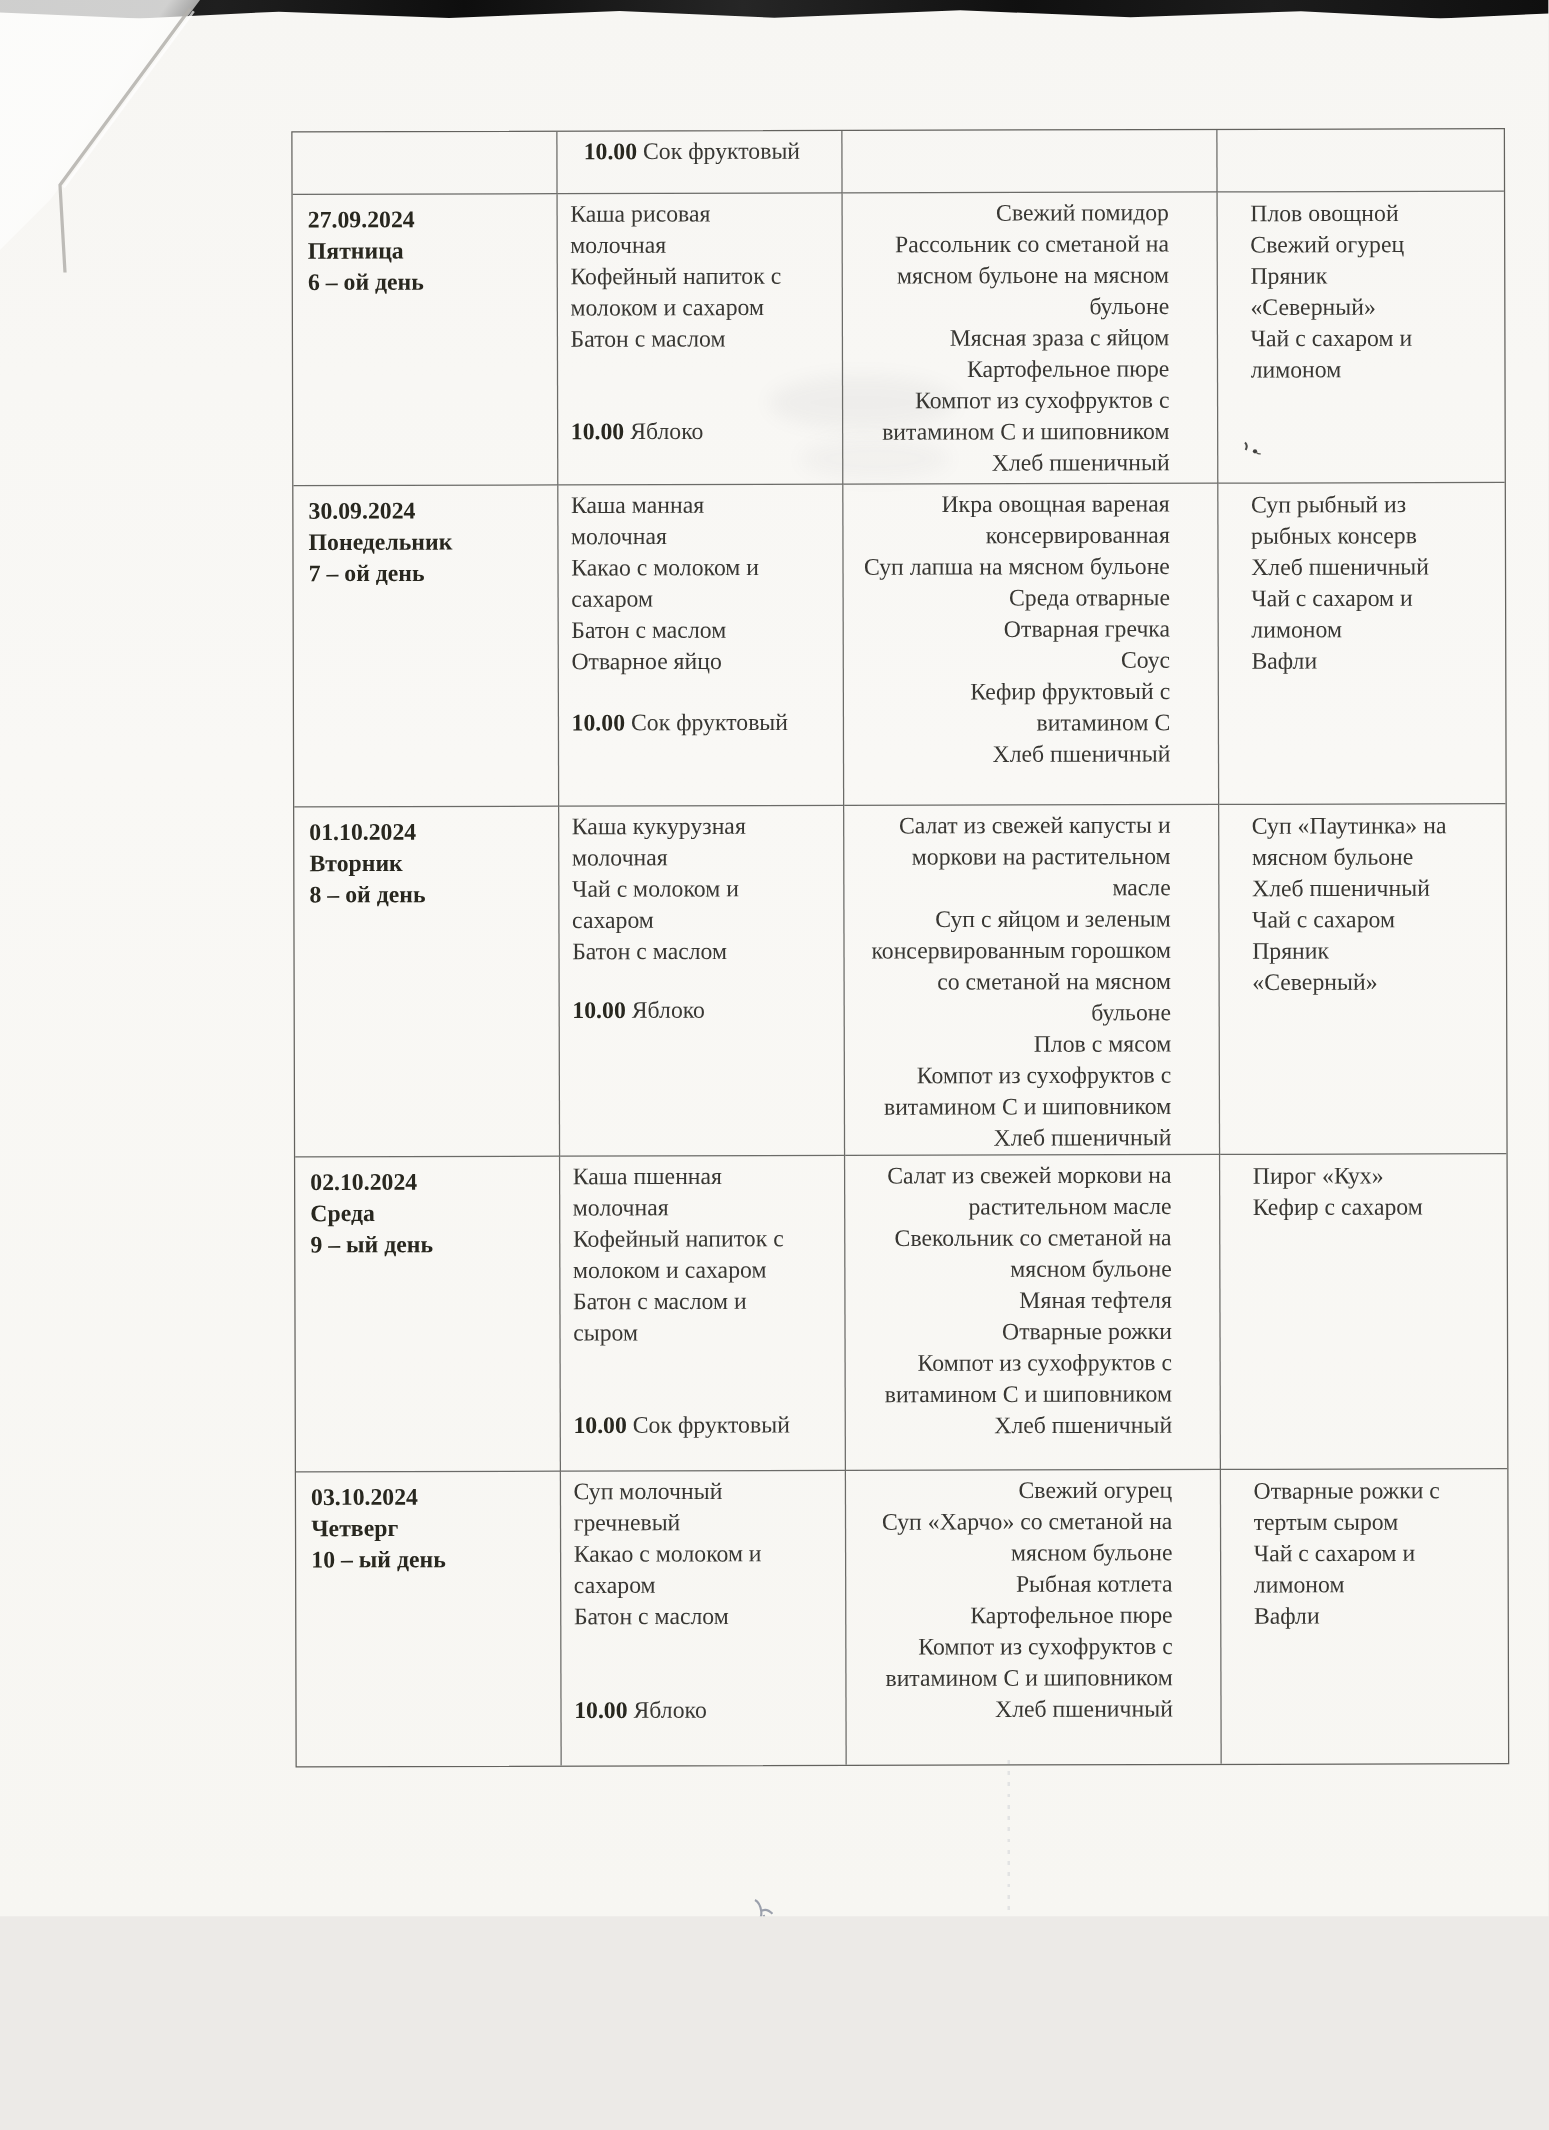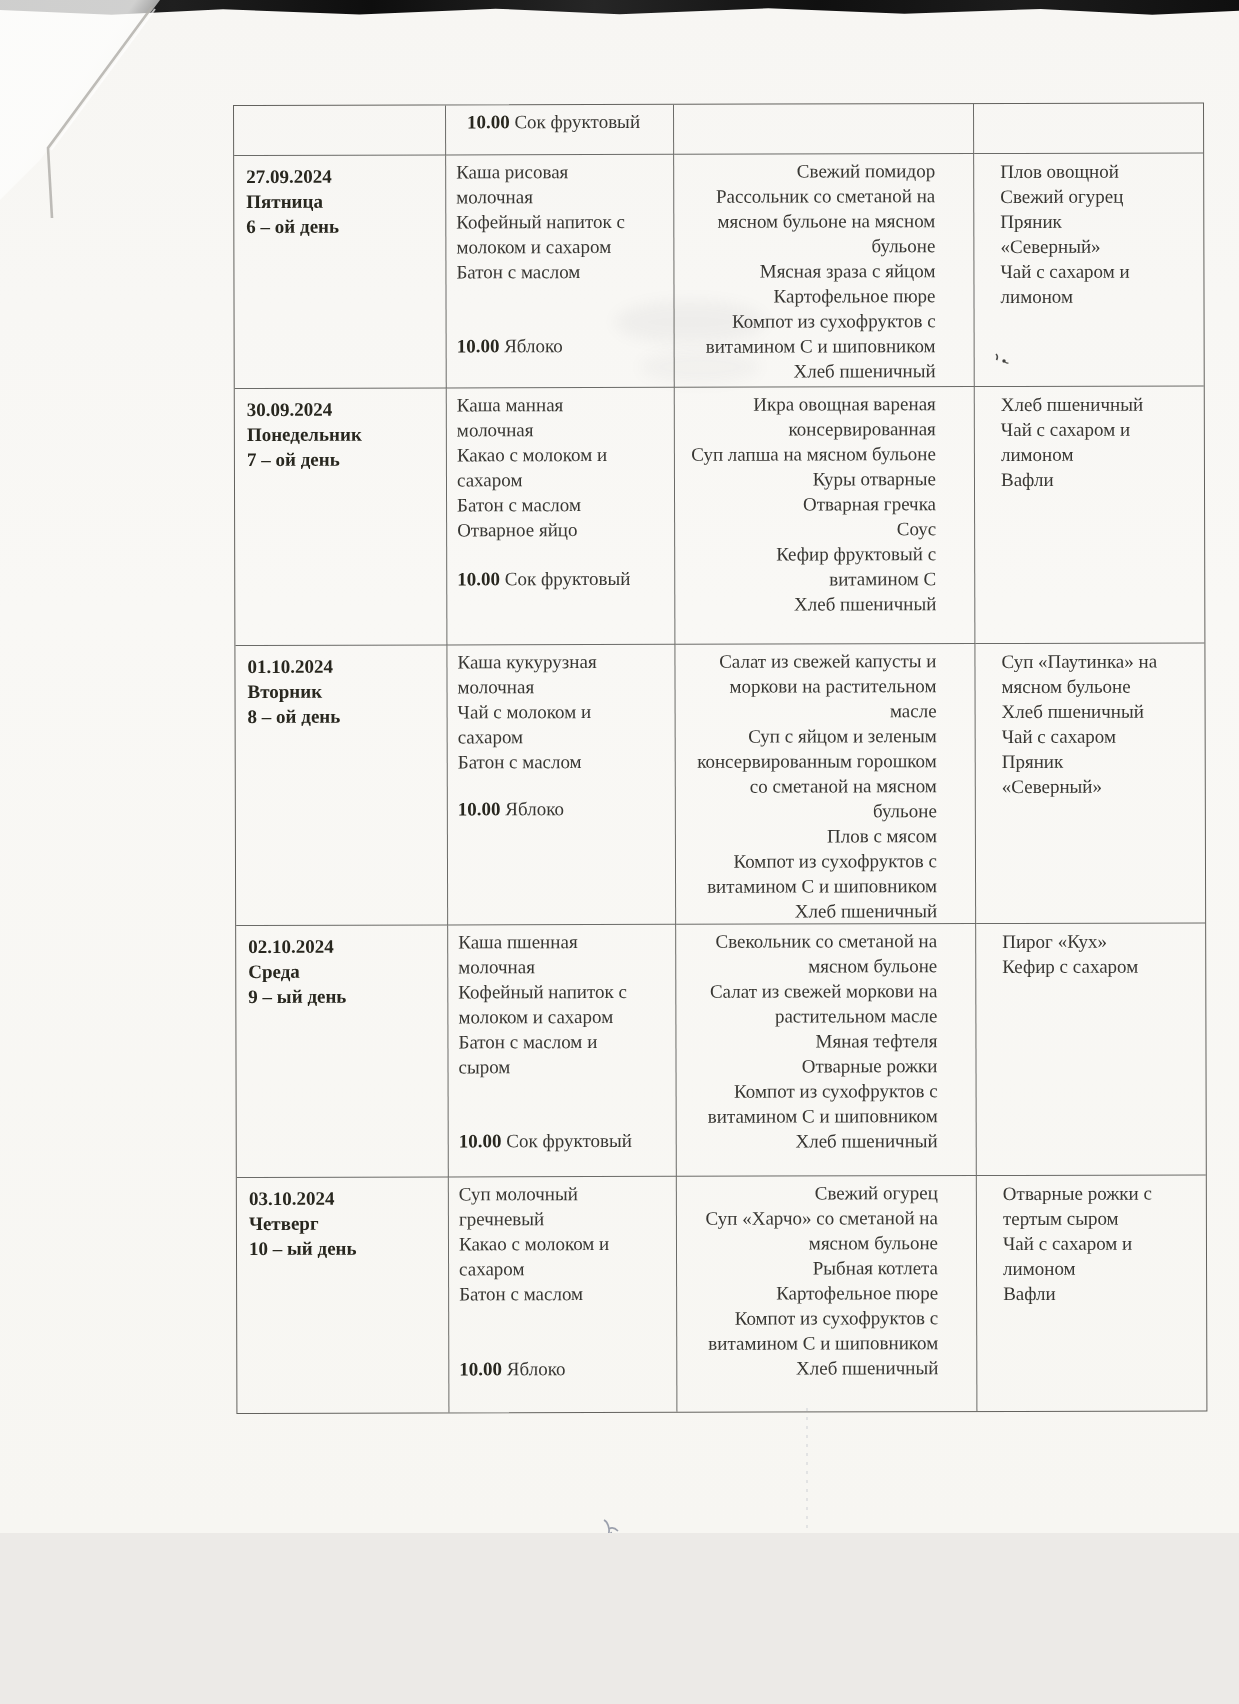--- a/index.html
+++ b/index.html
@@ -142,27 +142,28 @@
       <div class="item">Батон с маслом</div>
       <div class="item">Отварное яйцо</div>
       <div class="snack-line mb-r2">
         <b>10.00</b> 
         <span>Сок фруктовый</span>
       </div>
     </div>
     <div class="cell c-lunch">
       <div class="item">Икра овощная вареная консервированная</div>
       <div class="item">Суп лапша на мясном бульоне</div>
-      <div class="item">Куры отварные</div>
+      <div class="item">Среда отварные</div>
       <div class="item">Отварная гречка</div>
       <div class="item">Соус</div>
       <div class="item">Кефир фруктовый с витамином С</div>
       <div class="item">Хлеб пшеничный</div>
     </div>
     <div class="cell c-dinner last-col">
+      <div class="item">Суп рыбный из рыбных консерв</div>
       <div class="item">Хлеб пшеничный</div>
       <div class="item">Чай с сахаром и лимоном</div>
       <div class="item">Вафли</div>
     </div>
 
     <div class="cell c-date">
       <div>01.10.2024</div>
       <div>Вторник</div>
       <div>8 – ой день</div>
     </div>
@@ -197,22 +198,22 @@
     <div class="cell c-breakfast">
       <div class="item">Каша пшенная молочная</div>
       <div class="item">Кофейный напиток с молоком и сахаром</div>
       <div class="item">Батон с маслом и сыром</div>
       <div class="snack-line mb-r4">
         <b>10.00</b> 
         <span>Сок фруктовый</span>
       </div>
     </div>
     <div class="cell c-lunch">
+      <div class="item">Салат из свежей моркови на растительном масле</div>
       <div class="item">Свекольник со сметаной на мясном бульоне</div>
-      <div class="item">Салат из свежей моркови на растительном масле</div>
       <div class="item">Мяная тефтеля</div>
       <div class="item">Отварные рожки</div>
       <div class="item">Компот из сухофруктов с витамином С и шиповником</div>
       <div class="item">Хлеб пшеничный</div>
     </div>
     <div class="cell c-dinner last-col">
       <div class="item">Пирог «Кух»</div>
       <div class="item">Кефир с сахаром</div>
     </div>
 

